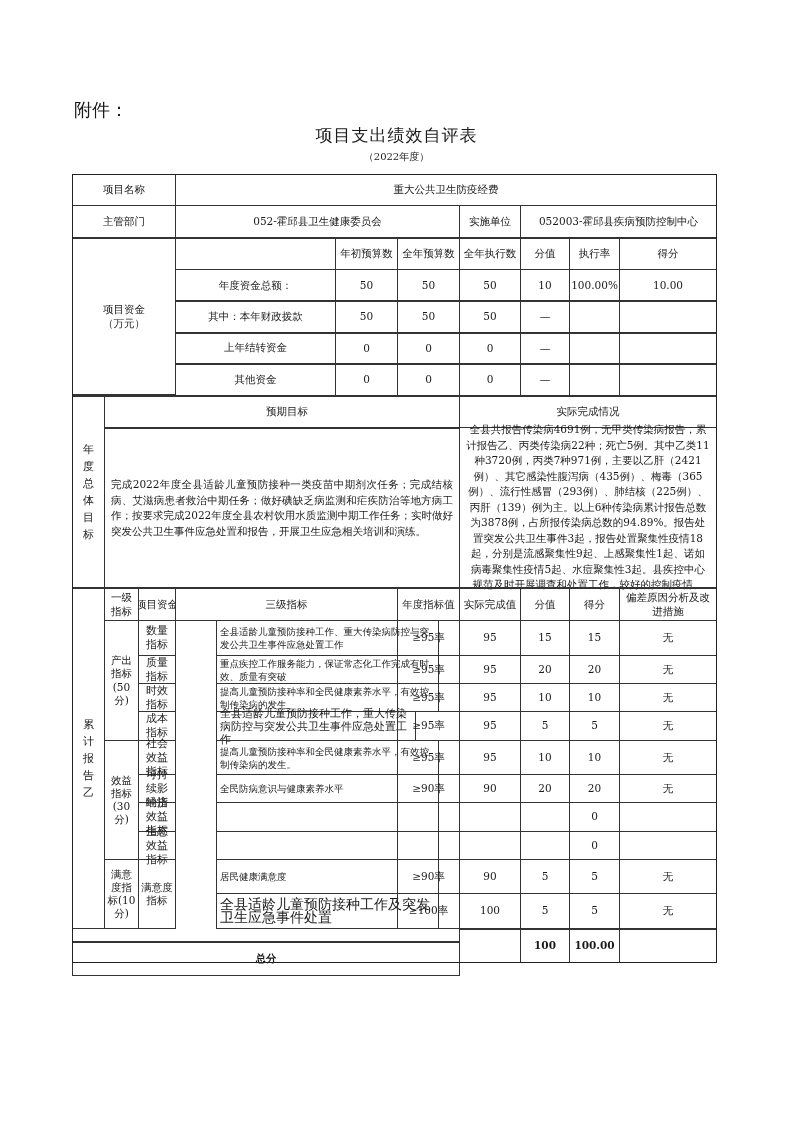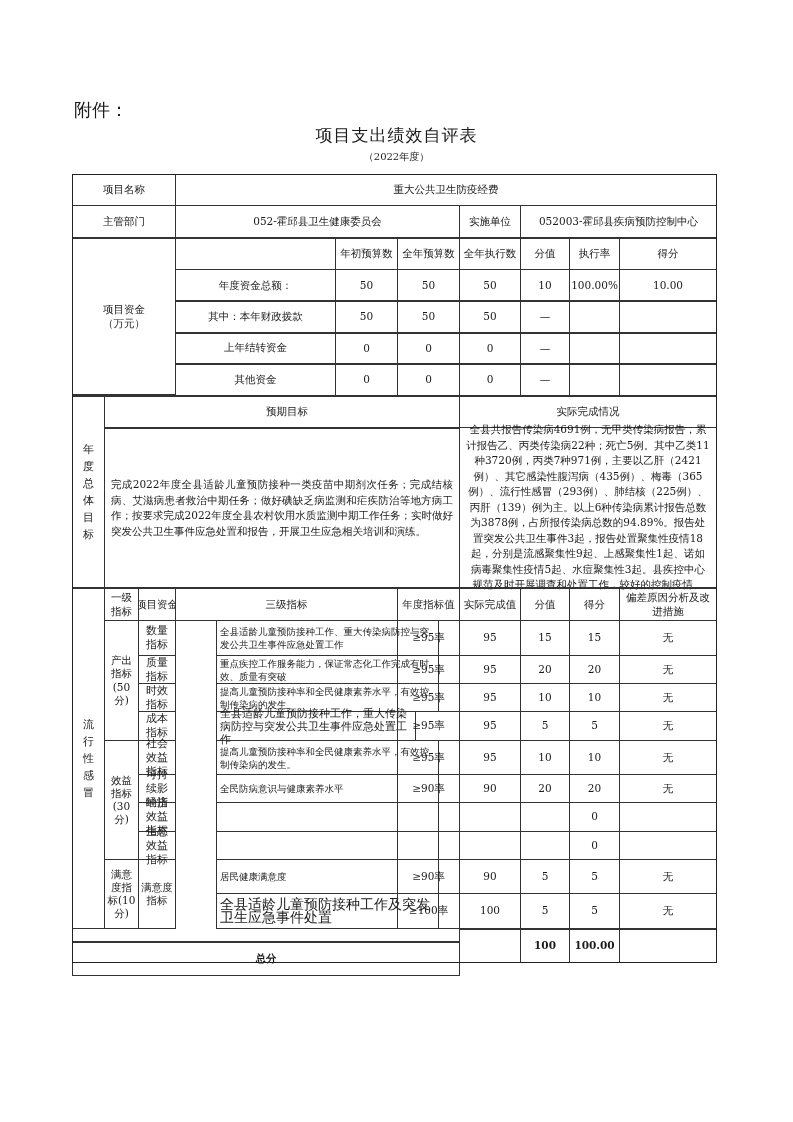--- a/index.html
+++ b/index.html
@@ -77,21 +77,21 @@
 <div class="c thick" style="left:105px;top:396px;width:356px;height:33px;padding-left:12px;">预期目标</div>
 <div class="c thick" style="left:460px;top:396px;width:258px;height:33px;">实际完成情况</div>
 <div class="c thick" style="left:105px;top:428px;width:356px;height:161px;">
   <div class="para">完成2022年度全县适龄儿童预防接种一类疫苗中期剂次任务；完成结核病、艾滋病患者救治中期任务；做好碘缺乏病监测和疟疾防治等地方病工作；按要求完成2022年度全县农村饮用水质监测中期工作任务；实时做好突发公共卫生事件应急处置和报告，开展卫生应急相关培训和演练。</div>
 </div>
 <div class="c" style="left:460px;top:428px;width:258px;height:161px;">
   <div class="para" style="text-align:center;">全县共报告传染病4691例，无甲类传染病报告，累计报告乙、丙类传染病22种；死亡5例。其中乙类11种3720例，丙类7种971例，主要以乙肝（2421例）、其它感染性腹泻病（435例）、梅毒（365例）、流行性感冒（293例）、肺结核（225例）、丙肝（139）例为主。以上6种传染病累计报告总数为3878例，占所报传染病总数的94.89%。报告处置突发公共卫生事件3起，报告处置聚集性疫情18起，分别是流感聚集性9起、上感聚集性1起、诺如病毒聚集性疫情5起、水痘聚集性3起。县疾控中心规范及时开展调查和处置工作，较好的控制疫情。</div>
 </div>
 
 <div class="c thick" style="left:73px;top:588px;width:33px;height:342px;">
-  <span class="vert">流行性感冒</span>
+  <span class="vert">累计报告乙</span>
 </div>
 <div class="c thick" style="left:105px;top:588px;width:35px;height:34px;">一级指标</div>
 <div class="c thick" style="left:139px;top:588px;width:38px;height:34px;white-space:nowrap;overflow:hidden;">项目资金</div>
 <div class="c thick" style="left:176px;top:588px;width:223px;height:34px;">三级指标</div>
 <div class="c thick" style="left:398px;top:588px;width:63px;height:34px;">年度指标值</div>
 <div class="c thick" style="left:460px;top:588px;width:62px;height:34px;">实际完成值</div>
 <div class="c thick" style="left:521px;top:588px;width:50px;height:34px;">分值</div>
 <div class="c thick" style="left:570px;top:588px;width:51px;height:34px;">得分</div>
 <div class="c thick" style="left:620px;top:588px;width:98px;height:34px;">偏差原因分析及改进措施</div>
 

